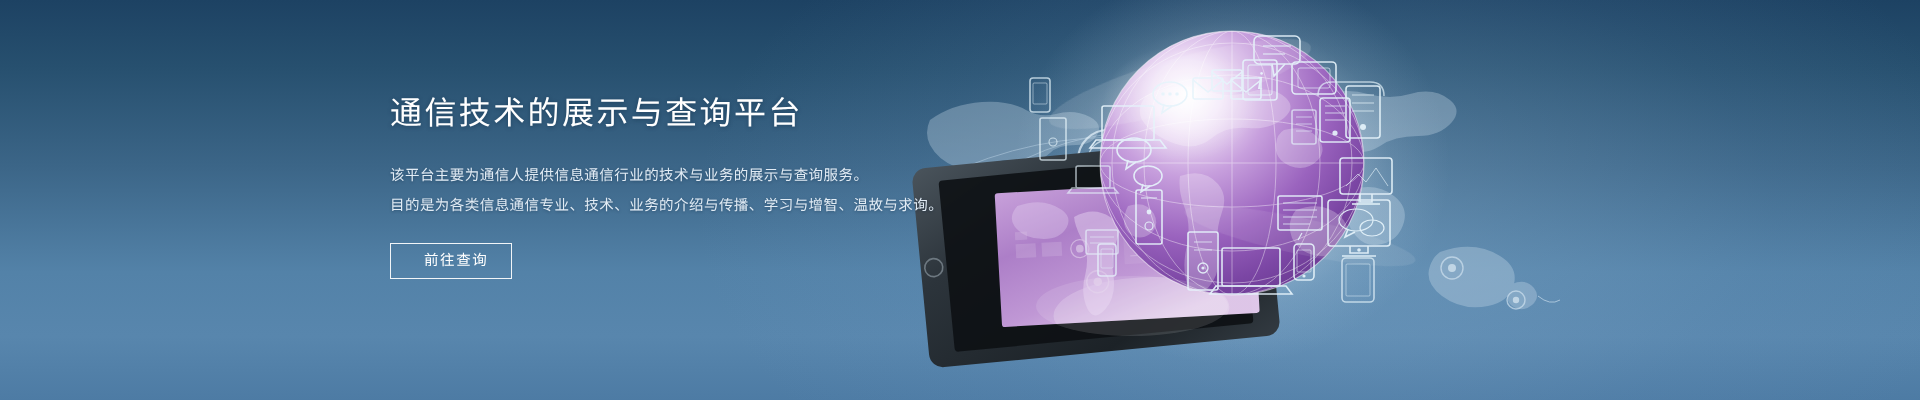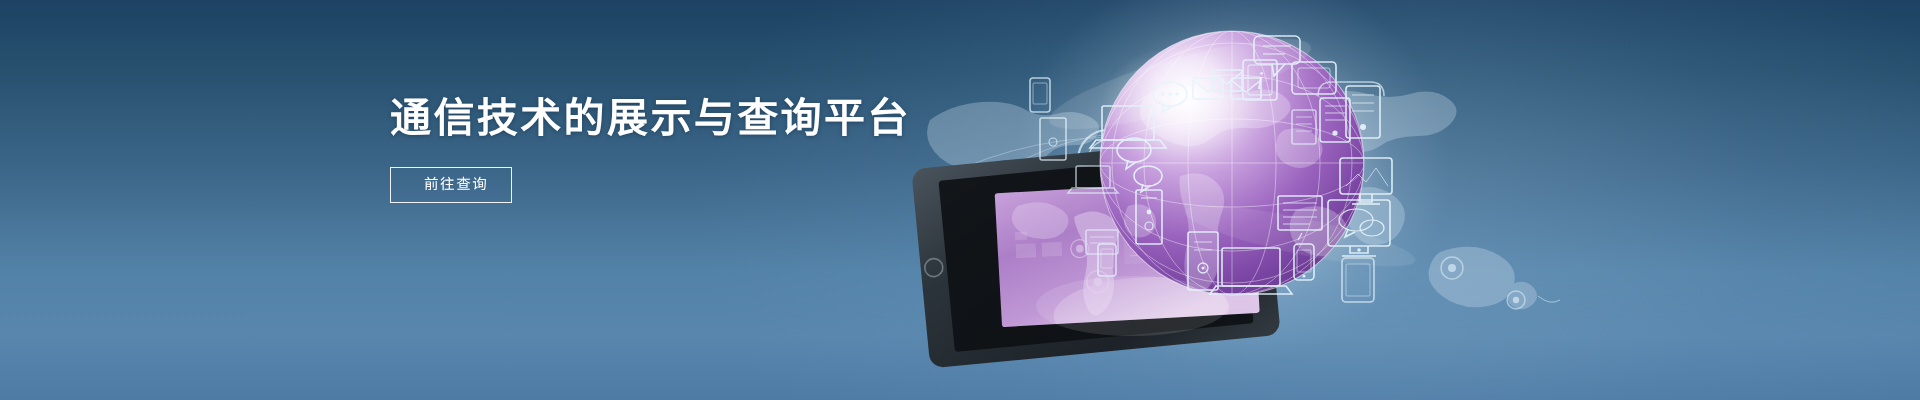--- a/index.html
+++ b/index.html
@@ -10,21 +10,21 @@
   }
   #banner {
     position:relative; width:1920px; height:400px; overflow:hidden;
     background:
       radial-gradient(ellipse 900px 520px at 1340px 210px, rgba(150,185,215,0.33) 0%, rgba(120,160,200,0.10) 48%, rgba(0,0,0,0) 72%),
       linear-gradient(to bottom, #1d4263 0%, #27506f 17%, #3c6688 42%, #5382a8 68%, #5886ad 84%, #4d7ba4 100%);
   }
   
   #copy { position:absolute; left:390px; top:93px; width:620px; z-index:40; }
   #hero-title {
-    font-size:41px; font-weight:bold; color:#ffffff; letter-spacing:2.4px;
+    font-size:32px; font-weight:normal; color:#ffffff; letter-spacing:2.4px;
     line-height:1.25; white-space:nowrap;
     text-shadow:0 1px 4px rgba(10,35,60,0.45);
   }
   .desc-line {
     font-size:14.5px; color:#e2ecf5; letter-spacing:0.45px; line-height:30px;
     white-space:nowrap; text-shadow:0 1px 3px rgba(10,35,60,0.4);
   }
   #desc { margin-top:27px; }
   #cta-button {
     display:inline-block; margin-top:23px;
@@ -362,17 +362,21 @@
         <circle cx="636" cy="300" r="9"></circle>
           <circle cx="636" cy="300" r="3.2" fill="#e8f4fb" stroke="none"></circle>
         <path d="M658 296 q12 10 22 4" stroke-width="1"></path>
       </g>
     </svg>
   </div>
 
   <div id="copy">
     <h1 id="hero-title">通信技术的展示与查询平台</h1>
 
+    <div id="desc">
+      <p class="desc-line">该平台主要为通信人提供信息通信行业的技术与业务的展示与查询服务。</p>
+      <p class="desc-line">目的是为各类信息通信专业、技术、业务的介绍与传播、学习与增智、温故与求询。</p>
+    </div>
 
     <a id="cta-button" href="#">前往查询</a>
   </div>
 
 </div>
 
 </body></html>

